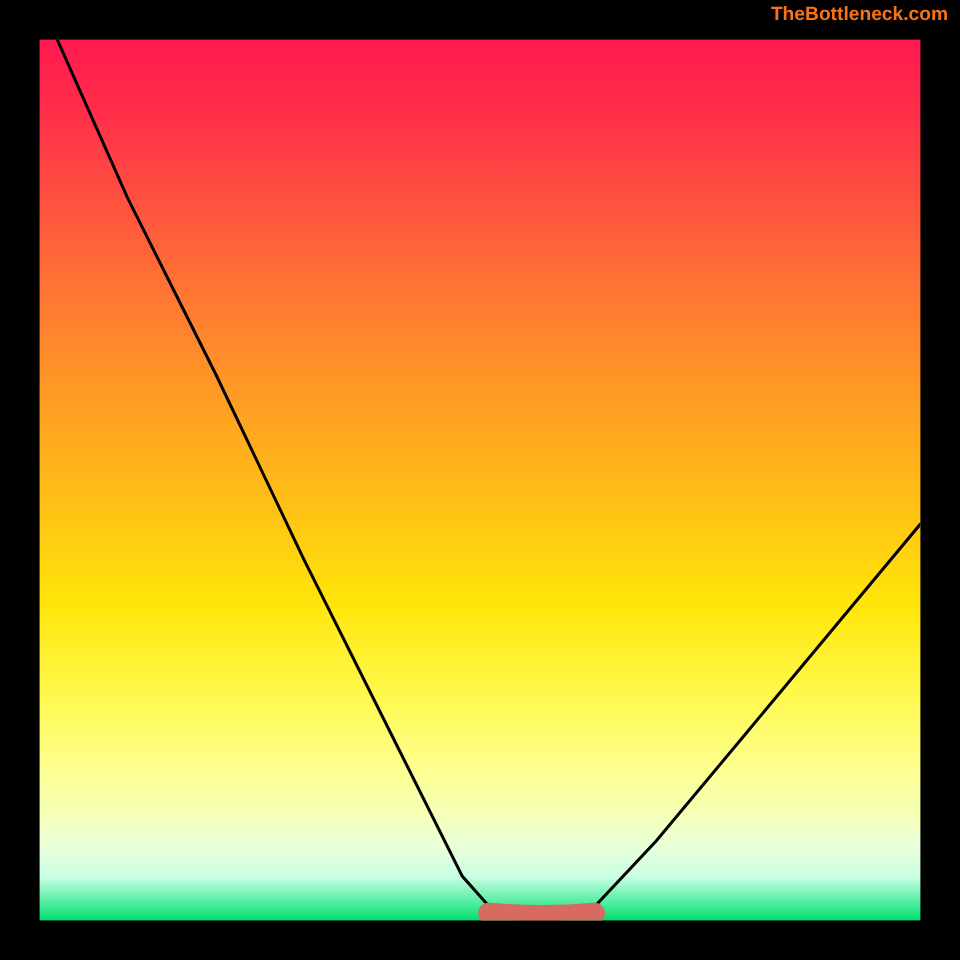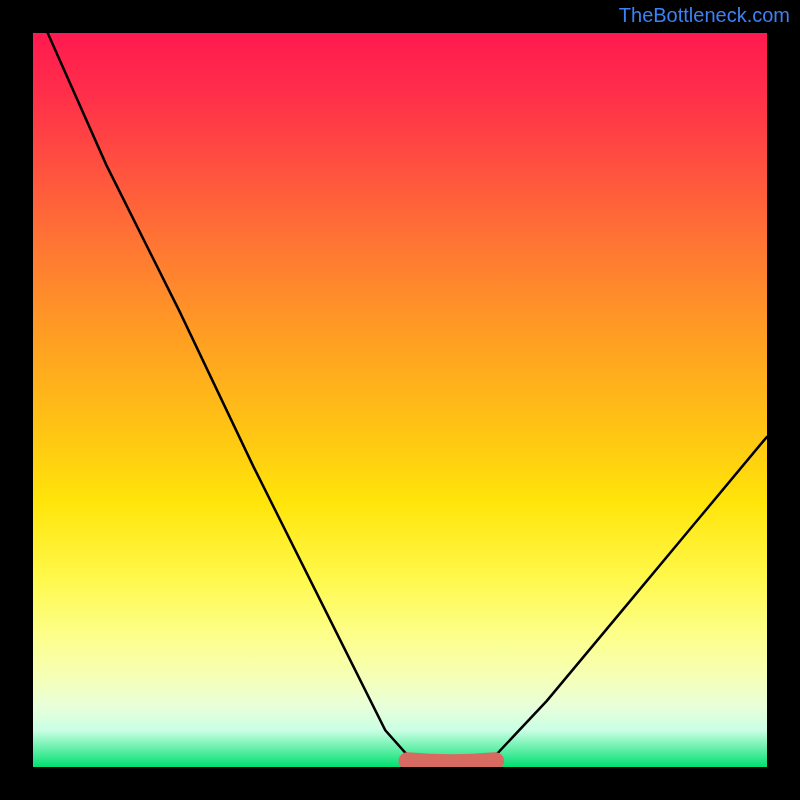--- a/index.html
+++ b/index.html
@@ -8,23 +8,23 @@
     width: 800px;
     height: 800px;
     background: #000;
     position: relative;
   }
   .watermark {
     position: absolute;
     top: 4px;
     right: 10px;
     font-family: Arial, Helvetica, sans-serif;
-    font-size: 20px;
-    font-weight: 400;
-    color: #3b82f6;
+    font-size: 16px;
+    font-weight: 700;
+    color: #f97316;
     z-index: 10;
   }
   .plot {
     position: absolute;
     left: 33px;
     top: 33px;
     width: 734px;
     height: 734px;
   }
   .gradient {

